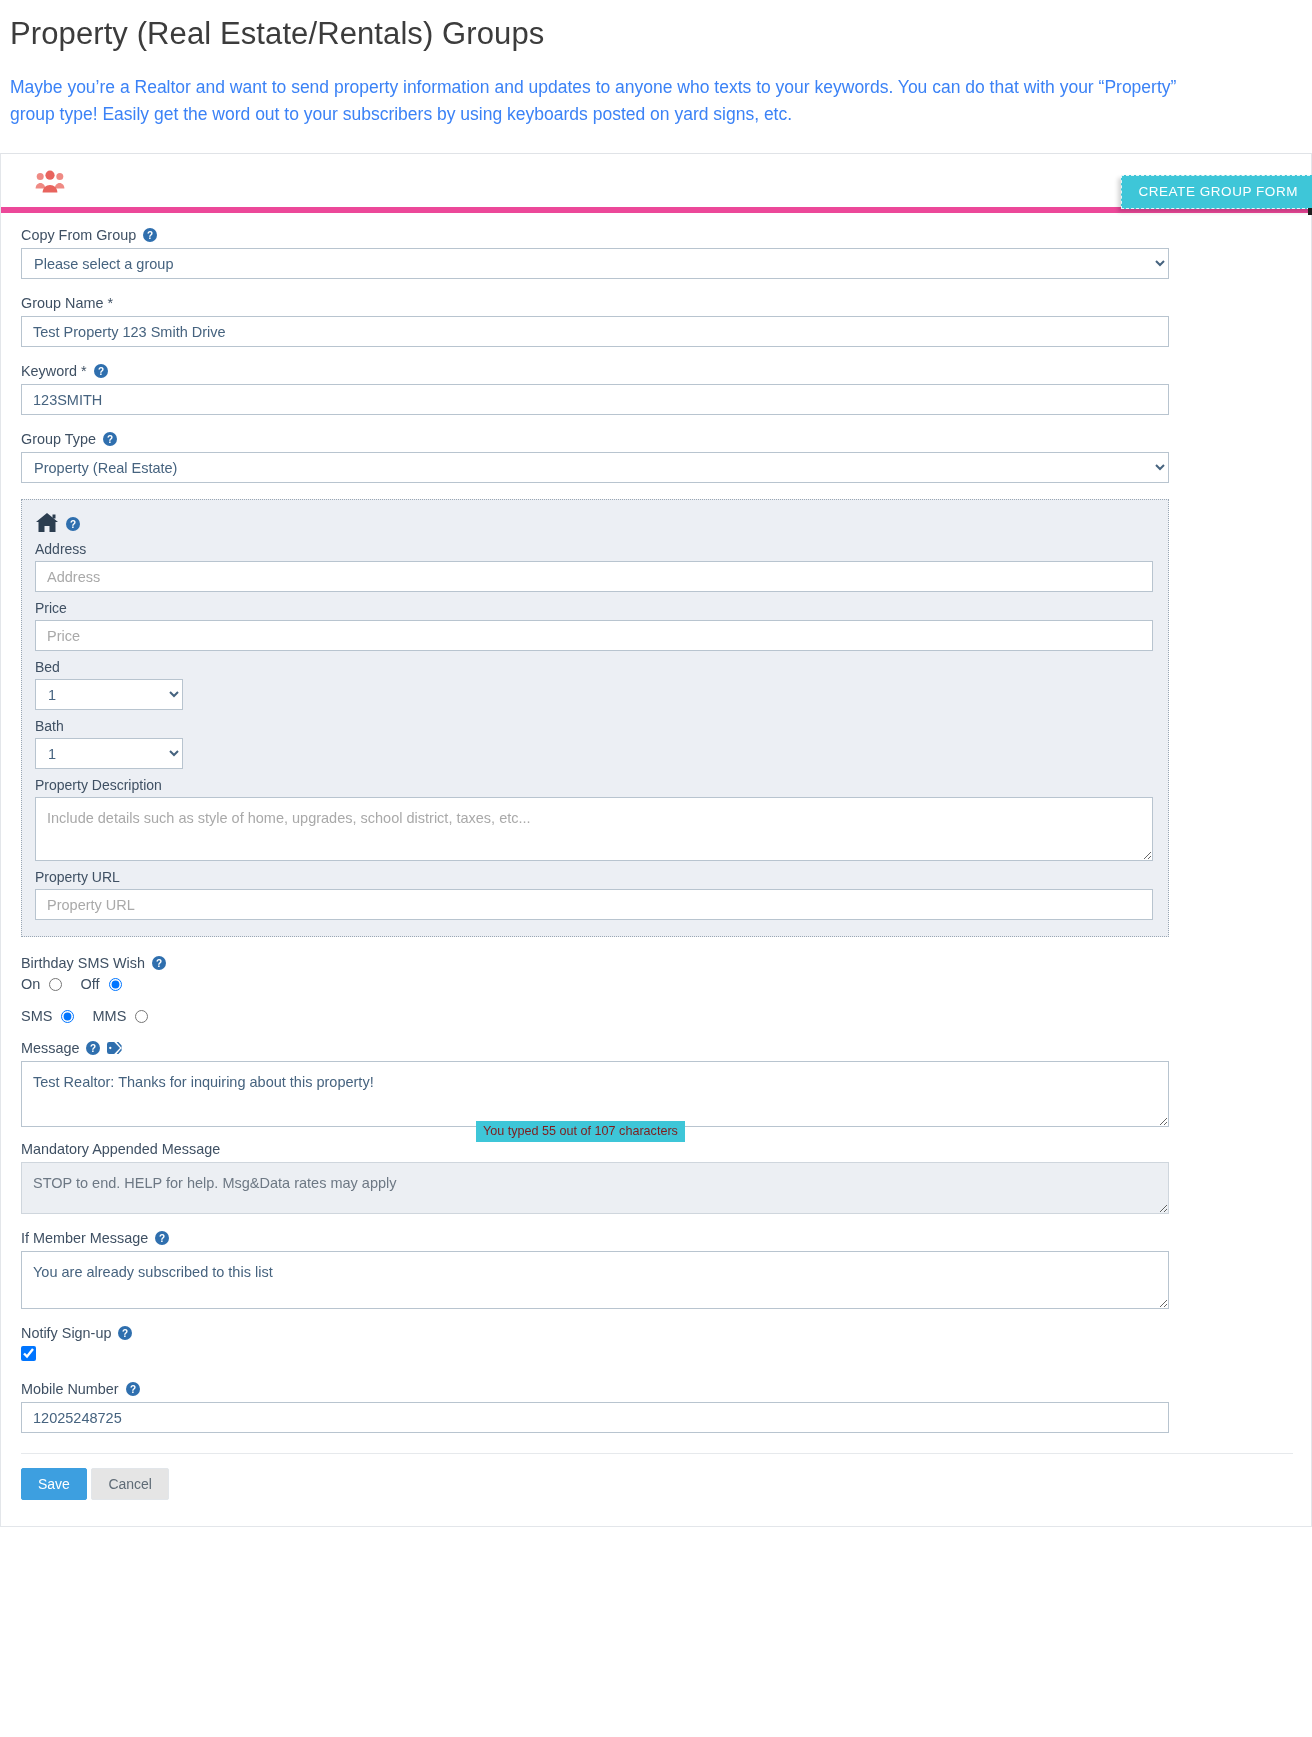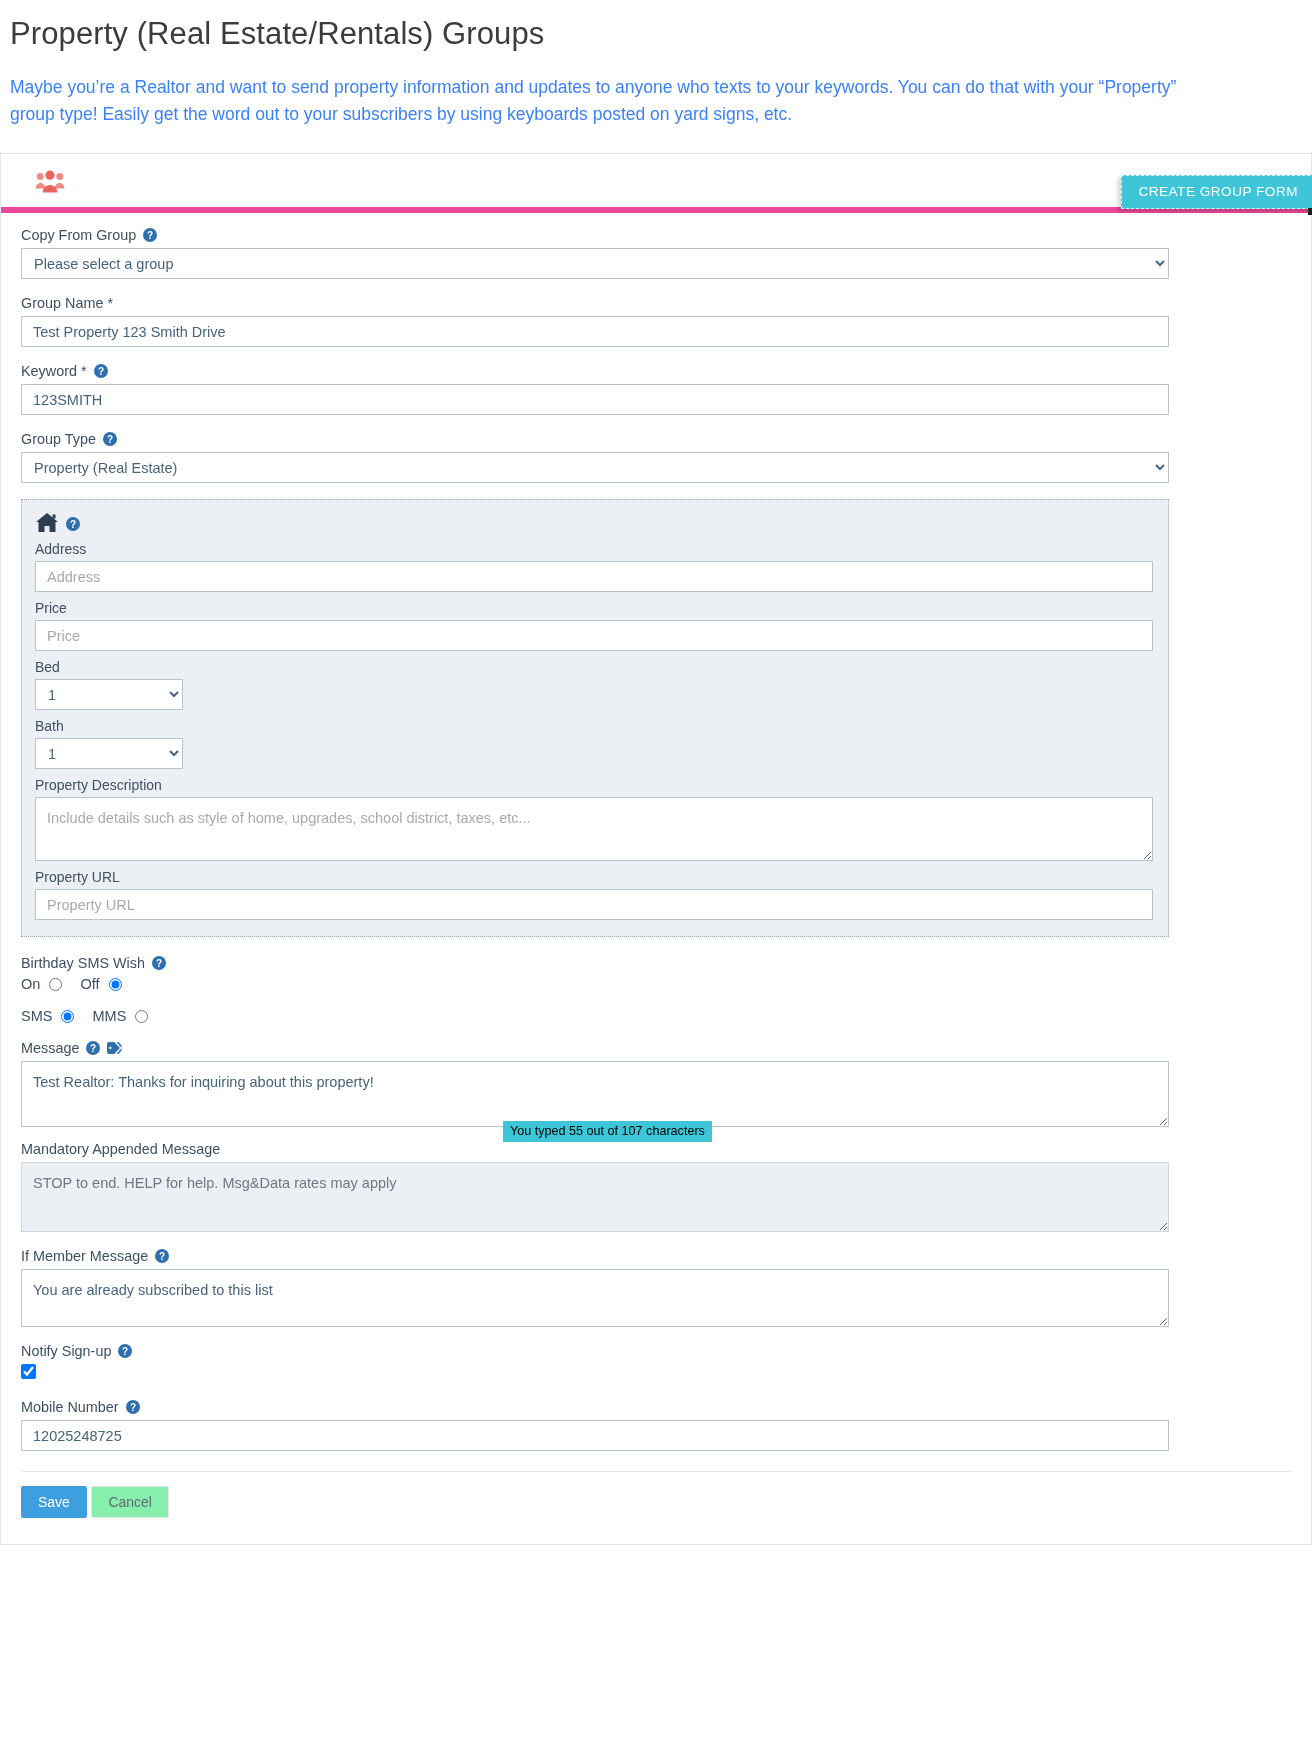--- a/index.html
+++ b/index.html
@@ -145,41 +145,41 @@
   .radio-line span.lbl { margin-right: 5px; }
   .radio-line input[type=radio] { margin: 0 14px 0 0; vertical-align: -2px; }
 
   .chk-wrap { margin: 3px 0 16px 0; }
   .chk-wrap input[type=checkbox] { width: 15px; height: 15px; margin: 0; }
 
   
   .counter-wrap { position: relative; height: 0; }
   .char-counter {
     position: absolute;
-    left: 482px; top: -6px;
+    left: 455px; top: -6px;
     background: #3ec6d8;
-    color: #000000;
+    color: #7f1d1d;
     font-size: 12.6px;
     padding: 3px 7px 4px 7px;
     white-space: nowrap;
   }
 
   .divider { border-top: 1px solid #e6e9ec; margin: 20px 0 14px 0; width: 1272px; }
 
   .btn-row { padding: 0 0 26px 0; }
   .btn {
     font-family: "Liberation Sans", sans-serif;
     font-size: 14px;
     padding: 7px 16px;
     border: 1px solid transparent;
     cursor: pointer;
     border-radius: 2px;
   }
   .btn-save { background: #3d9fe0; color: #fff; border-color: #3d9fe0; }
-  .btn-cancel { background: #86efac; color: #5f6b76; border-color: #e2e6ea; }
+  .btn-cancel { background: #e5e5e5; color: #5f6b76; border-color: #e2e6ea; }
 </style>
 </head>
 <body>
 
 <div class="page-head">
   <h1 class="page-title">Property (Real Estate/Rentals) Groups</h1>
   <p class="page-intro">Maybe you’re a Realtor and want to send property information and updates to anyone who texts to your keywords. You can do that with your “Property” group type!  Easily get the word out to your subscribers by using keyboards posted on yard signs, etc.</p>
 </div>
 
 <div class="card">
@@ -342,21 +342,21 @@
         </span>
       </label>
       <textarea class="txt" rows="3" style="height: 66px;">Test Realtor: Thanks for inquiring about this property!</textarea>
       <div class="counter-wrap">
         <span class="char-counter">You typed 55 out of 107 characters</span>
       </div>
     </div>
 
     <div class="row" style="margin-top:14px">
       <label class="fld">Mandatory Appended Message</label>
-      <textarea class="txt readonly" rows="3" style="height: 70px;" readonly="">STOP to end. HELP for help. Msg&amp;Data rates may apply</textarea>
+      <textarea class="txt readonly" rows="3" style="height: 52px;" readonly="">STOP to end. HELP for help. Msg&amp;Data rates may apply</textarea>
     </div>
 
     <div class="row">
       <label class="fld">
         <span>If Member Message</span>
         <span class="help-icon">
           <svg viewBox="0 0 14 14" width="14" height="14">
               <circle cx="7" cy="7" r="7" fill="#2f6fae"></circle>
               <text x="7" y="10.5" font-size="10" font-family="Liberation Sans, sans-serif" font-weight="bold" fill="#fff" text-anchor="middle">?</text>
             </svg>

